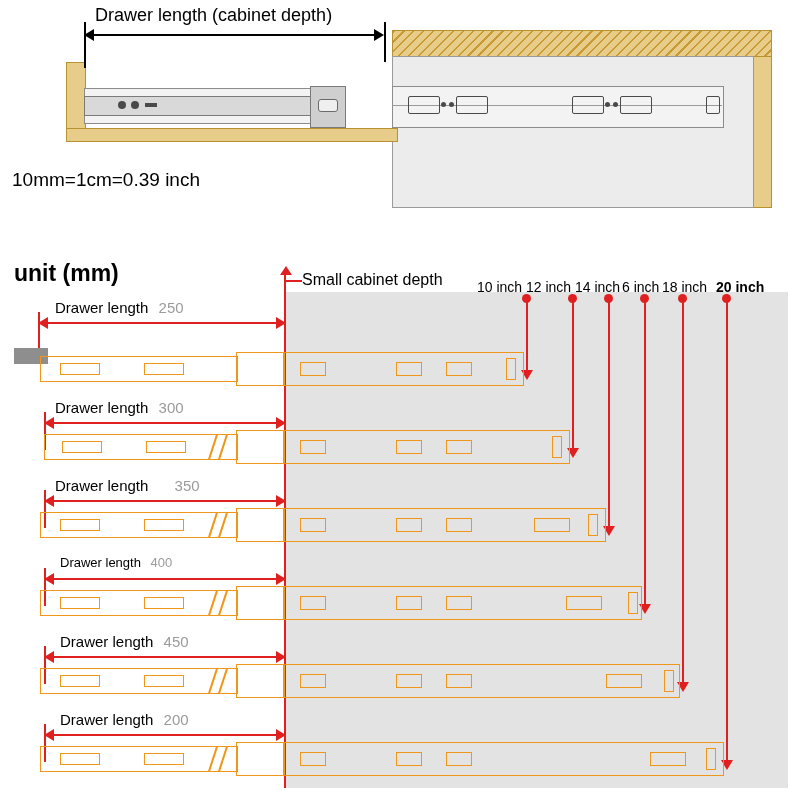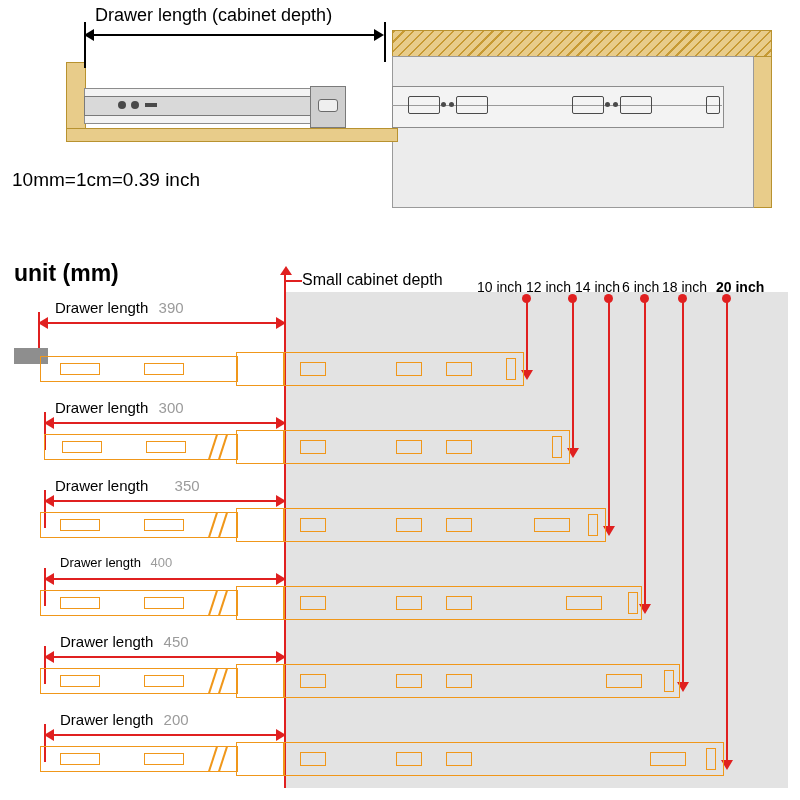--- a/index.html
+++ b/index.html
@@ -118,21 +118,21 @@
   <div class="arrowhead" style="left:639px;top:604px;border-left:6px solid transparent;border-right:6px solid transparent;border-top:10px solid #e02020;"></div>
 
   <div class="ln" style="left:682px;top:300px;width:1.8px;height:384px;"></div>
   <div class="arrowhead" style="left:677px;top:682px;border-left:6px solid transparent;border-right:6px solid transparent;border-top:10px solid #e02020;"></div>
 
   <div class="ln" style="left:726px;top:300px;width:1.8px;height:462px;"></div>
   <div class="arrowhead" style="left:721px;top:760px;border-left:6px solid transparent;border-right:6px solid transparent;border-top:10px solid #e02020;"></div>
 
   <div class="txt" style="left:55px;top:300px;font-size:15px;">
     <span>Drawer length</span>
-    <span class="lbl-num" style="margin-left: 6px;">390</span>
+    <span class="lbl-num" style="margin-left: 6px;">250</span>
   </div>
   <div class="ln" style="left:46px;top:322px;width:238px;height:1.8px;"></div>
   <div class="arrowhead" style="left:38px;top:317px;border-top:6px solid transparent;border-bottom:6px solid transparent;border-right:10px solid #e02020;"></div>
   <div class="arrowhead" style="left:276px;top:317px;border-top:6px solid transparent;border-bottom:6px solid transparent;border-left:10px solid #e02020;"></div>
   <div class="ln" style="left:38px;top:312px;width:1.8px;height:40px;"></div>
 
   <div class="graybar" style="left:14px;top:348px;width:34px;height:16px;"></div>
   <div class="or" style="left:40px;top:356px;width:198px;height:26px;"></div>
   <div class="or" style="left:60px;top:363px;width:40px;height:12px;"></div>
   <div class="or" style="left:144px;top:363px;width:40px;height:12px;"></div>

